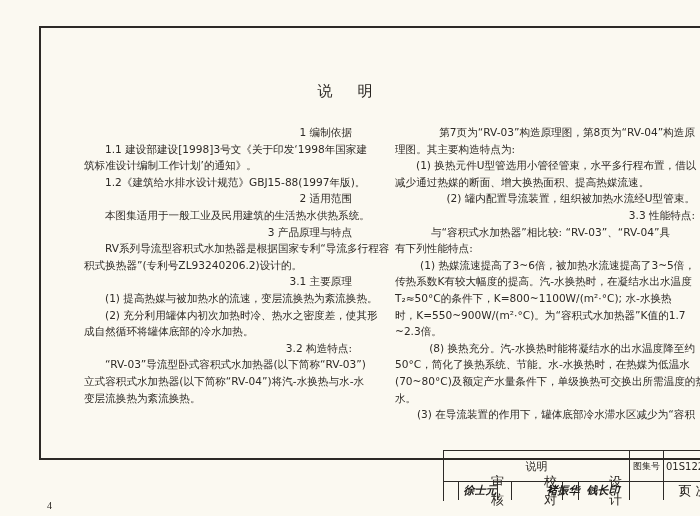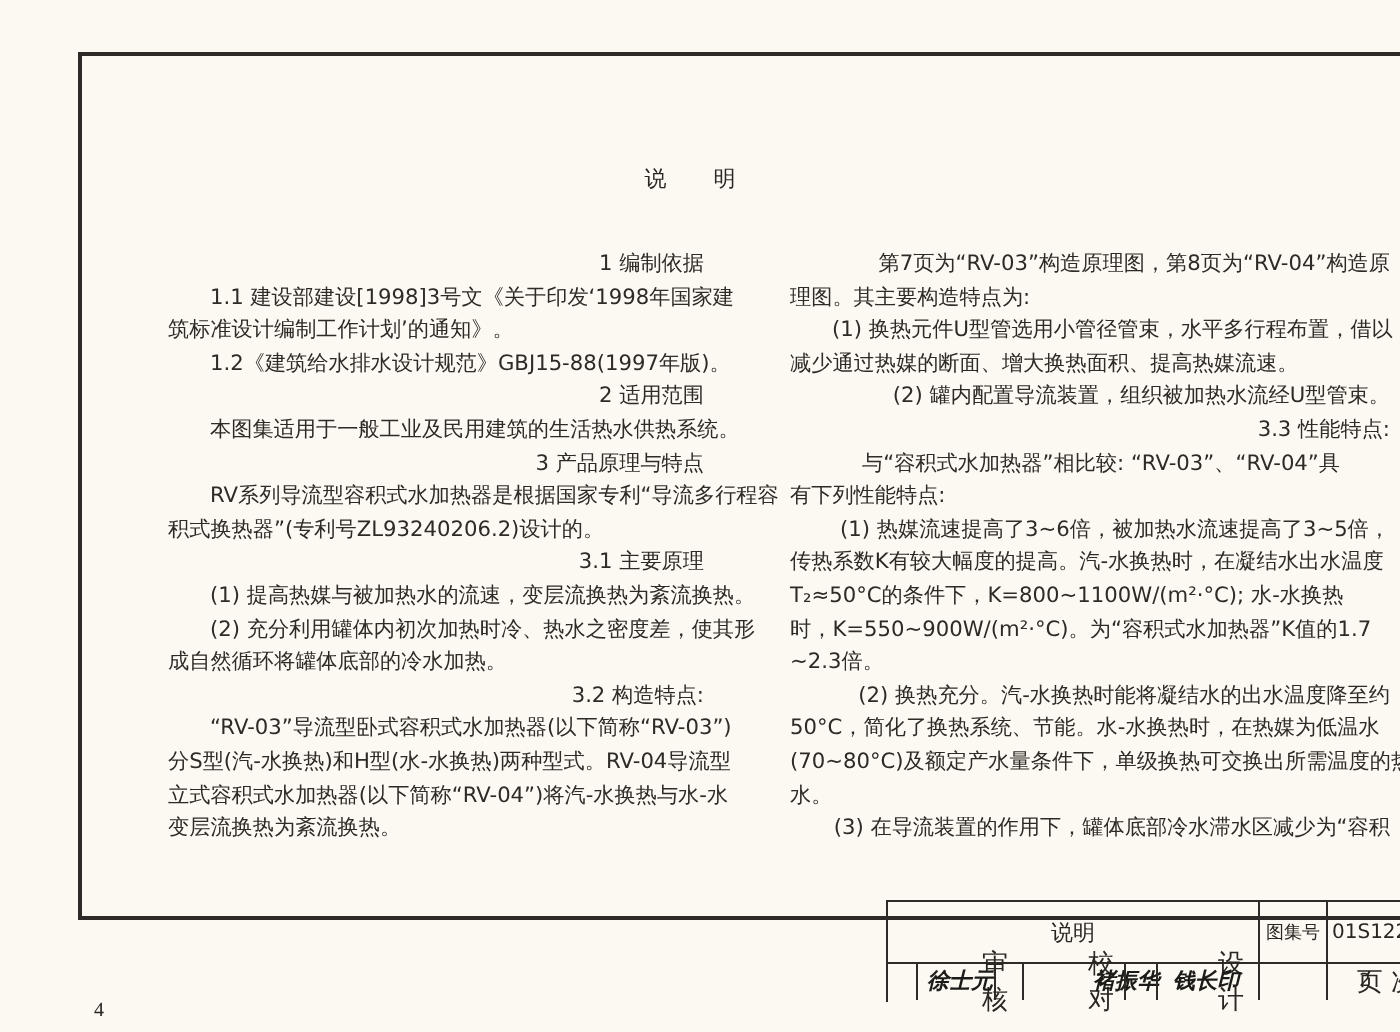--- a/index.html
+++ b/index.html
@@ -9,21 +9,21 @@
     font-family:"DejaVu Sans", "Liberation Sans", sans-serif;
     color:#2a2622;
   }
   .frame {
     position:absolute; left:39px; top:26px; width:670px; height:434px;
     border-left:2px solid #2d2a27; border-top:2px solid #2d2a27; border-bottom:2px solid #2d2a27;
     box-sizing:border-box;
   }
   .title {
     position:absolute; left:0; width:700px; top:82px; text-align:center;
-    font-size:11px; letter-spacing:10px; color:#2a2622;
+    font-size:15px; letter-spacing:10px; color:#2a2622;
   }
   .col {
     position:absolute; font-size:10.6px; line-height:16.6px; color:#2e2a26;
   }
   .col-left { left:84px; top:124px; width:268px; }
   .col-right { left:395px; top:124px; width:300px; }
   .col p { margin:0; white-space:nowrap; }
   .ind { padding-left:21px;text-align:right; }
   .ind2 { padding-left:36px; }
   .titleblock {
@@ -55,39 +55,38 @@
     <p class="ind">本图集适用于一般工业及民用建筑的生活热水供热系统。</p>
     <p class="ind">3  产品原理与特点</p>
     <p class="ind">RV系列导流型容积式水加热器是根据国家专利“导流多行程容</p>
     <p>积式换热器”(专利号ZL93240206.2)设计的。</p>
     <p class="ind">3.1  主要原理</p>
     <p class="ind">(1)  提高热媒与被加热水的流速，变层流换热为紊流换热。</p>
     <p class="ind">(2)  充分利用罐体内初次加热时冷、热水之密度差，使其形</p>
     <p>成自然循环将罐体底部的冷水加热。</p>
     <p class="ind">3.2  构造特点:</p>
     <p class="ind">“RV-03”导流型卧式容积式水加热器(以下简称“RV-03”)</p>
-    <p>分S型(汽-水换热)和H型(水-水换热)两种型式。RV-04导流型</p>
     <p>立式容积式水加热器(以下简称“RV-04”)将汽-水换热与水-水</p>
     <p>变层流换热为紊流换热。</p>
   </div>
 <div class="col col-right" id="right-col">
     <p class="ind">第7页为“RV-03”构造原理图，第8页为“RV-04”构造原</p>
     <p>理图。其主要构造特点为:</p>
     <p class="ind">(1)  换热元件U型管选用小管径管束，水平多行程布置，借以</p>
     <p>减少通过热媒的断面、增大换热面积、提高热媒流速。</p>
     <p class="ind">(2)  罐内配置导流装置，组织被加热水流经U型管束。</p>
     <p class="ind">3.3  性能特点:</p>
     <p class="ind2">与“容积式水加热器”相比较: “RV-03”、“RV-04”具</p>
     <p>有下列性能特点:</p>
     <p class="ind">(1)  热媒流速提高了3~6倍，被加热水流速提高了3~5倍，</p>
     <p>传热系数K有较大幅度的提高。汽-水换热时，在凝结水出水温度</p>
     <p>T₂≈50°C的条件下，K=800~1100W/(m²·°C); 水-水换热</p>
     <p>时，K=550~900W/(m²·°C)。为“容积式水加热器”K值的1.7</p>
     <p>~2.3倍。</p>
-    <p class="ind">(2)  换热充分。汽-水换热时能将凝结水的出水温度降至约</p>
+    <p class="ind">(8)  换热充分。汽-水换热时能将凝结水的出水温度降至约</p>
     <p>50°C，简化了换热系统、节能。水-水换热时，在热媒为低温水</p>
     <p>(70~80°C)及额定产水量条件下，单级换热可交换出所需温度的热</p>
     <p>水。</p>
     <p class="ind">(3)  在导流装置的作用下，罐体底部冷水滞水区减少为“容积</p>
   </div>
 
 <div class="titleblock">
   <div class="tb-row1">
     <div class="tb-cell tb-title" style="left:0;width:185px;">说明</div>
     <div class="vline" style="left:185px;"></div>

